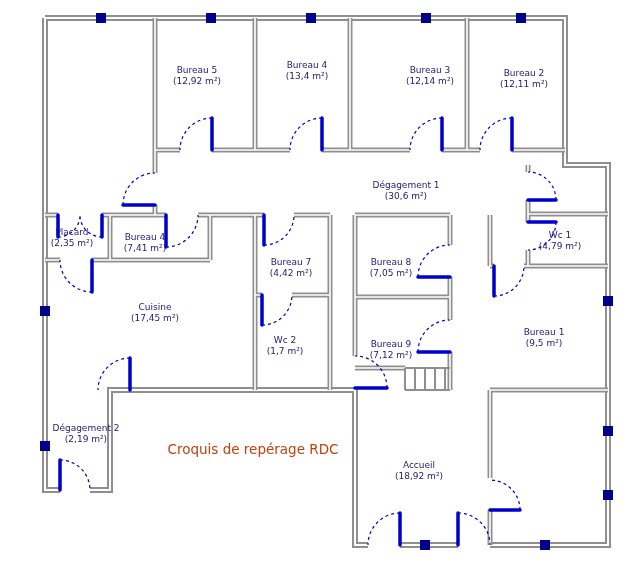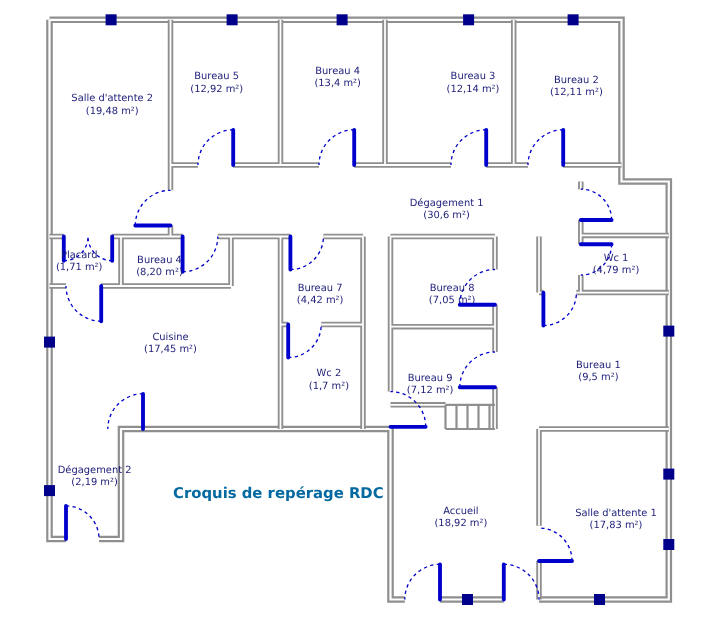--- a/index.html
+++ b/index.html
@@ -9,21 +9,21 @@
   }
   #plan-svg{position:absolute;left:0;top:0;}
   .room-label{
     position:absolute;transform:translate(-50%,-50%);
     display:flex;flex-direction:column;align-items:center;
     text-align:center;font-size:9px;line-height:1.2;color:#1c1c78;
     white-space:nowrap;pointer-events:none;
   }
   .plan-title{
     position:absolute;transform:translate(-50%,-50%);
-    font-size:13.5px;font-weight:bold;color:#0369a1;white-space:nowrap;
+    font-size:13.5px;font-weight:normal;color:#c2410c;white-space:nowrap;
   }
 </style>
 </head>
 <body>
 
 <div id="floor-plan">
 
   <svg id="plan-svg" width="640" height="569" viewBox="0 0 640 569">
 
     <g fill="none">
@@ -119,24 +119,20 @@
       <rect x="603" y="296" width="10" height="10"></rect>
       <rect x="603" y="426" width="10" height="10"></rect>
       <rect x="603" y="490" width="10" height="10"></rect>
       <rect x="420" y="540" width="10" height="10"></rect>
       <rect x="540" y="540" width="10" height="10"></rect>
       <rect x="40" y="306" width="10" height="10"></rect>
       <rect x="40" y="441" width="10" height="10"></rect>
     </g>
   </svg>
 
-  <div class="room-label" style="left:102px;top:96px">
-    <span>Salle d'attente 2</span>
-    <span>(19,48 m²)</span>
-  </div>
   <div class="room-label" style="left:197px;top:76px">
     <span>Bureau 5</span>
     <span>(12,92 m²)</span>
   </div>
   <div class="room-label" style="left:307px;top:71px">
     <span>Bureau 4</span>
     <span>(13,4 m²)</span>
   </div>
   <div class="room-label" style="left:430px;top:76px">
     <span>Bureau 3</span>
@@ -149,58 +145,54 @@
   <div class="room-label" style="left:406px;top:191px">
     <span>Dégagement 1</span>
     <span>(30,6 m²)</span>
   </div>
   <div class="room-label" style="left:560px;top:241px">
     <span>Wc 1</span>
     <span>(4,79 m²)</span>
   </div>
   <div class="room-label" style="left:72px;top:238px">
     <span>Placard</span>
-    <span>(1,71 m²)</span>
+    <span>(2,35 m²)</span>
   </div>
   <div class="room-label" style="left:145px;top:243px">
     <span>Bureau 4</span>
-    <span>(8,20 m²)</span>
+    <span>(7,41 m²)</span>
   </div>
   <div class="room-label" style="left:291px;top:268px">
     <span>Bureau 7</span>
     <span>(4,42 m²)</span>
   </div>
-  <div class="room-label" style="left:411px;top:268px">
+  <div class="room-label" style="left:391px;top:268px">
     <span>Bureau 8</span>
     <span>(7,05 m²)</span>
   </div>
   <div class="room-label" style="left:155px;top:313px">
     <span>Cuisine</span>
     <span>(17,45 m²)</span>
   </div>
-  <div class="room-label" style="left:299px;top:346px">
+  <div class="room-label" style="left:285px;top:346px">
     <span>Wc 2</span>
     <span>(1,7 m²)</span>
   </div>
   <div class="room-label" style="left:391px;top:350px">
     <span>Bureau 9</span>
     <span>(7,12 m²)</span>
   </div>
   <div class="room-label" style="left:544px;top:338px">
     <span>Bureau 1</span>
     <span>(9,5 m²)</span>
   </div>
   <div class="room-label" style="left:86px;top:434px">
     <span>Dégagement 2</span>
     <span>(2,19 m²)</span>
   </div>
   <div class="room-label" style="left:419px;top:471px">
     <span>Accueil</span>
     <span>(18,92 m²)</span>
   </div>
-  <div class="room-label" style="left:560px;top:473px">
-    <span>Salle d'attente 1</span>
-    <span>(17,83 m²)</span>
-  </div>
 
   <div class="plan-title" style="left:253px;top:449px">Croquis de repérage RDC</div>
 
 </div>
 
 </body></html>

